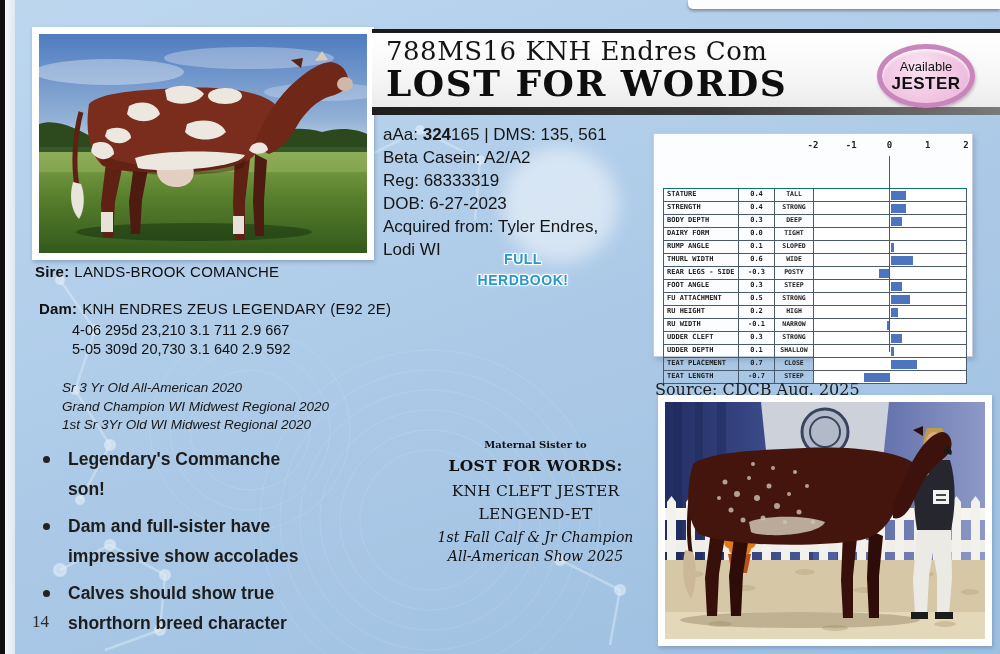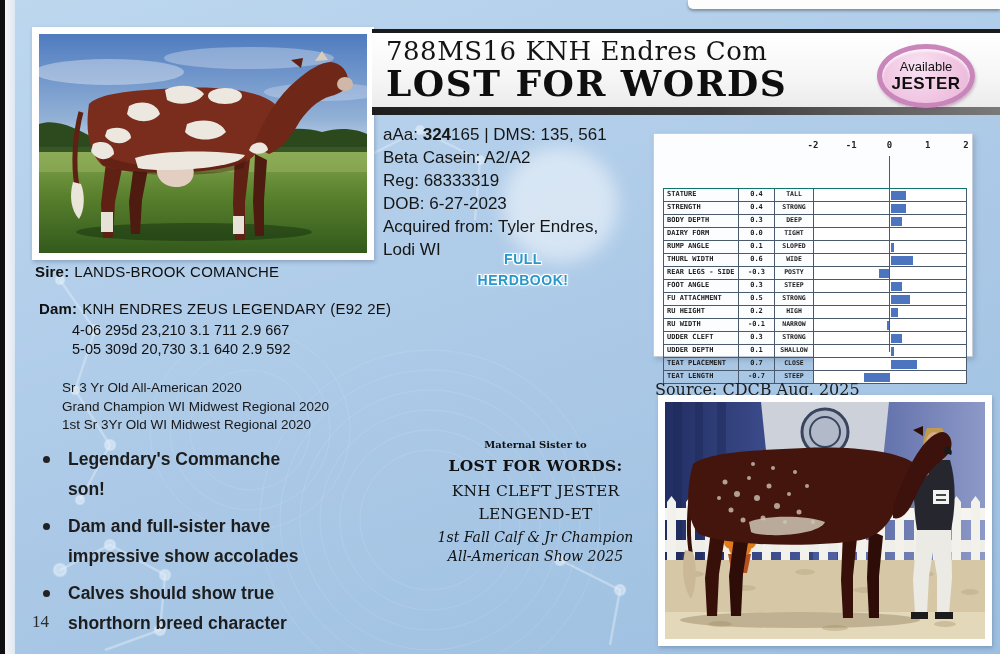--- a/index.html
+++ b/index.html
@@ -57,21 +57,21 @@
   .c-desc{width:39px;text-align:center;font-size:6.5px;}
   .c-bar{width:153px;position:relative;background:#fff;}
   .bar{position:absolute;top:2px;height:9px;background:#4d74bf;}
   .zero-line{position:absolute;left:235px;top:22px;width:1px;height:196px;background:#4a5a6c;}
   .source{left:655px;top:380px;font-family:"DejaVu Serif",serif;font-size:16px;color:#1b1b1b;}
   
   .sire{left:35px;top:263px;font-size:15px;color:#101010;letter-spacing:.2px;white-space:nowrap;}
   .dam{left:39px;top:300px;font-size:15px;color:#101010;letter-spacing:.2px;white-space:nowrap;}
   .ped-label{font-weight:bold;margin-right:5px;}
   .lactations{left:72px;top:321px;font-size:14.5px;line-height:18.5px;color:#101010;}
-  .awards{left:62px;top:379px;font-size:13.5px;line-height:18.5px;color:#181818;}
+  .awards{left:62px;top:379px;font-style:italic;font-size:13.5px;line-height:18.5px;color:#181818;}
   
   .bullets{left:40px;top:444px;width:310px;}
   .bullet-item{position:relative;padding-left:28px;margin-bottom:7px;width:252px;
     font-weight:bold;font-size:17.5px;line-height:30px;color:#1d1d1d;}
   .bullet-dot{position:absolute;left:3px;top:12px;width:7px;height:7px;border-radius:50%;background:#222;}
   
   .maternal{left:413px;top:439px;width:245px;text-align:center;
     font-family:"DejaVu Serif",serif;color:#111;}
   .m1{font-weight:bold;font-size:10px;margin-bottom:6px;}
   .m2{font-weight:bold;font-size:15.5px;letter-spacing:.3px;margin-bottom:7px;}

